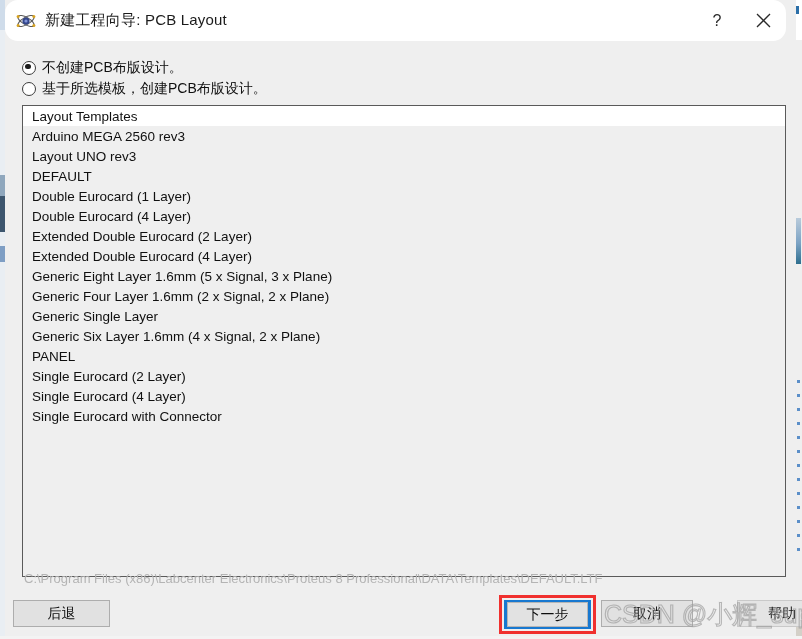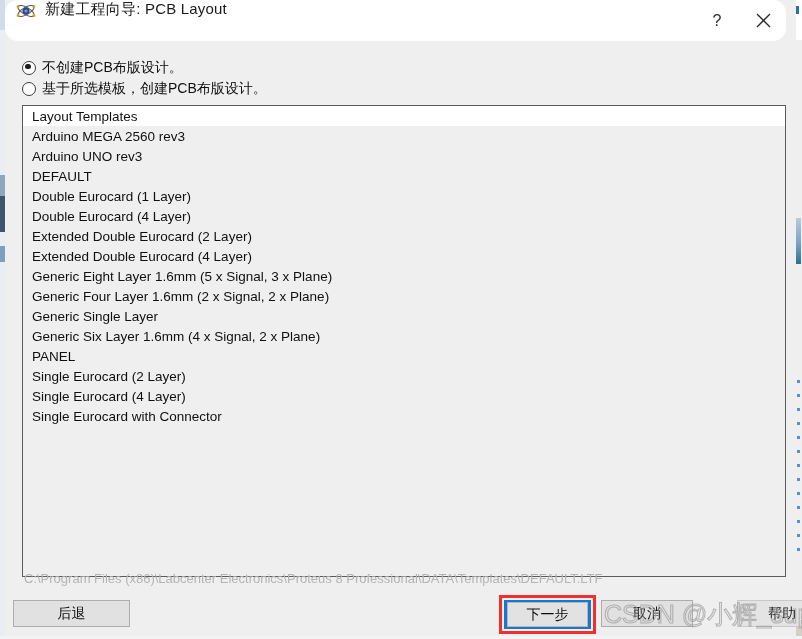--- a/index.html
+++ b/index.html
@@ -58,20 +58,21 @@
   }
 
   
   .titlebar {
     position: absolute;
     left: 5px; top: 0;
     width: 781px;
     height: 41px;
     background: #ffffff;
     display: flex;
+    align-items: center;
     border-radius: 13px;
   }
   .title-icon {
     width: 22px; height: 22px;
     margin-left: 10px;
     margin-right: 8px;
     position: relative;
     flex: 0 0 auto;
   }
   .title-text {
@@ -191,21 +192,21 @@
     border: 1px solid #adadad;
     box-sizing: border-box;
     font-size: 14px;
     color: #0d0d0d;
     display: flex;
     align-items: center;
     justify-content: center;
     height: 27px;
     top: 5px;
   }
-  .btn-back  { left: 8px;   width: 117px; }
+  .btn-back  { left: 8px;   width: 97px; }
   .btn-next  { left: 498px; width: 87px; }
   .btn-cancel{ left: 596px; width: 92px; }
   .btn-help  { left: 732px; width: 90px; background: #e4e4e4; border-color: #c9c9c9; color: #151515; }
 
   .next-wrap {
     position: absolute;
     left: 494px;
     top: 0px;
     width: 97px;
     height: 39px;
@@ -295,21 +296,21 @@
   </div>
 
   <div class="radio-row">
     <span class="radio-mark"></span>
     <span class="radio-label">基于所选模板，创建PCB布版设计。</span>
   </div>
 
   <div class="listbox">
     <div class="list-header">Layout Templates</div>
     <div class="list-item">Arduino MEGA 2560 rev3</div>
-    <div class="list-item">Arduino UNO rev3</div>
+    <div class="list-item">Layout UNO rev3</div>
     <div class="list-item">DEFAULT</div>
     <div class="list-item">Double Eurocard (1 Layer)</div>
     <div class="list-item">Double Eurocard (4 Layer)</div>
     <div class="list-item">Extended Double Eurocard (2 Layer)</div>
     <div class="list-item">Extended Double Eurocard (4 Layer)</div>
     <div class="list-item">Generic Eight Layer 1.6mm (5 x Signal, 3 x Plane)</div>
     <div class="list-item">Generic Four Layer 1.6mm (2 x Signal, 2 x Plane)</div>
     <div class="list-item">Generic Single Layer</div>
     <div class="list-item">Generic Six Layer 1.6mm (4 x Signal, 2 x Plane)</div>
     <div class="list-item">PANEL</div>

